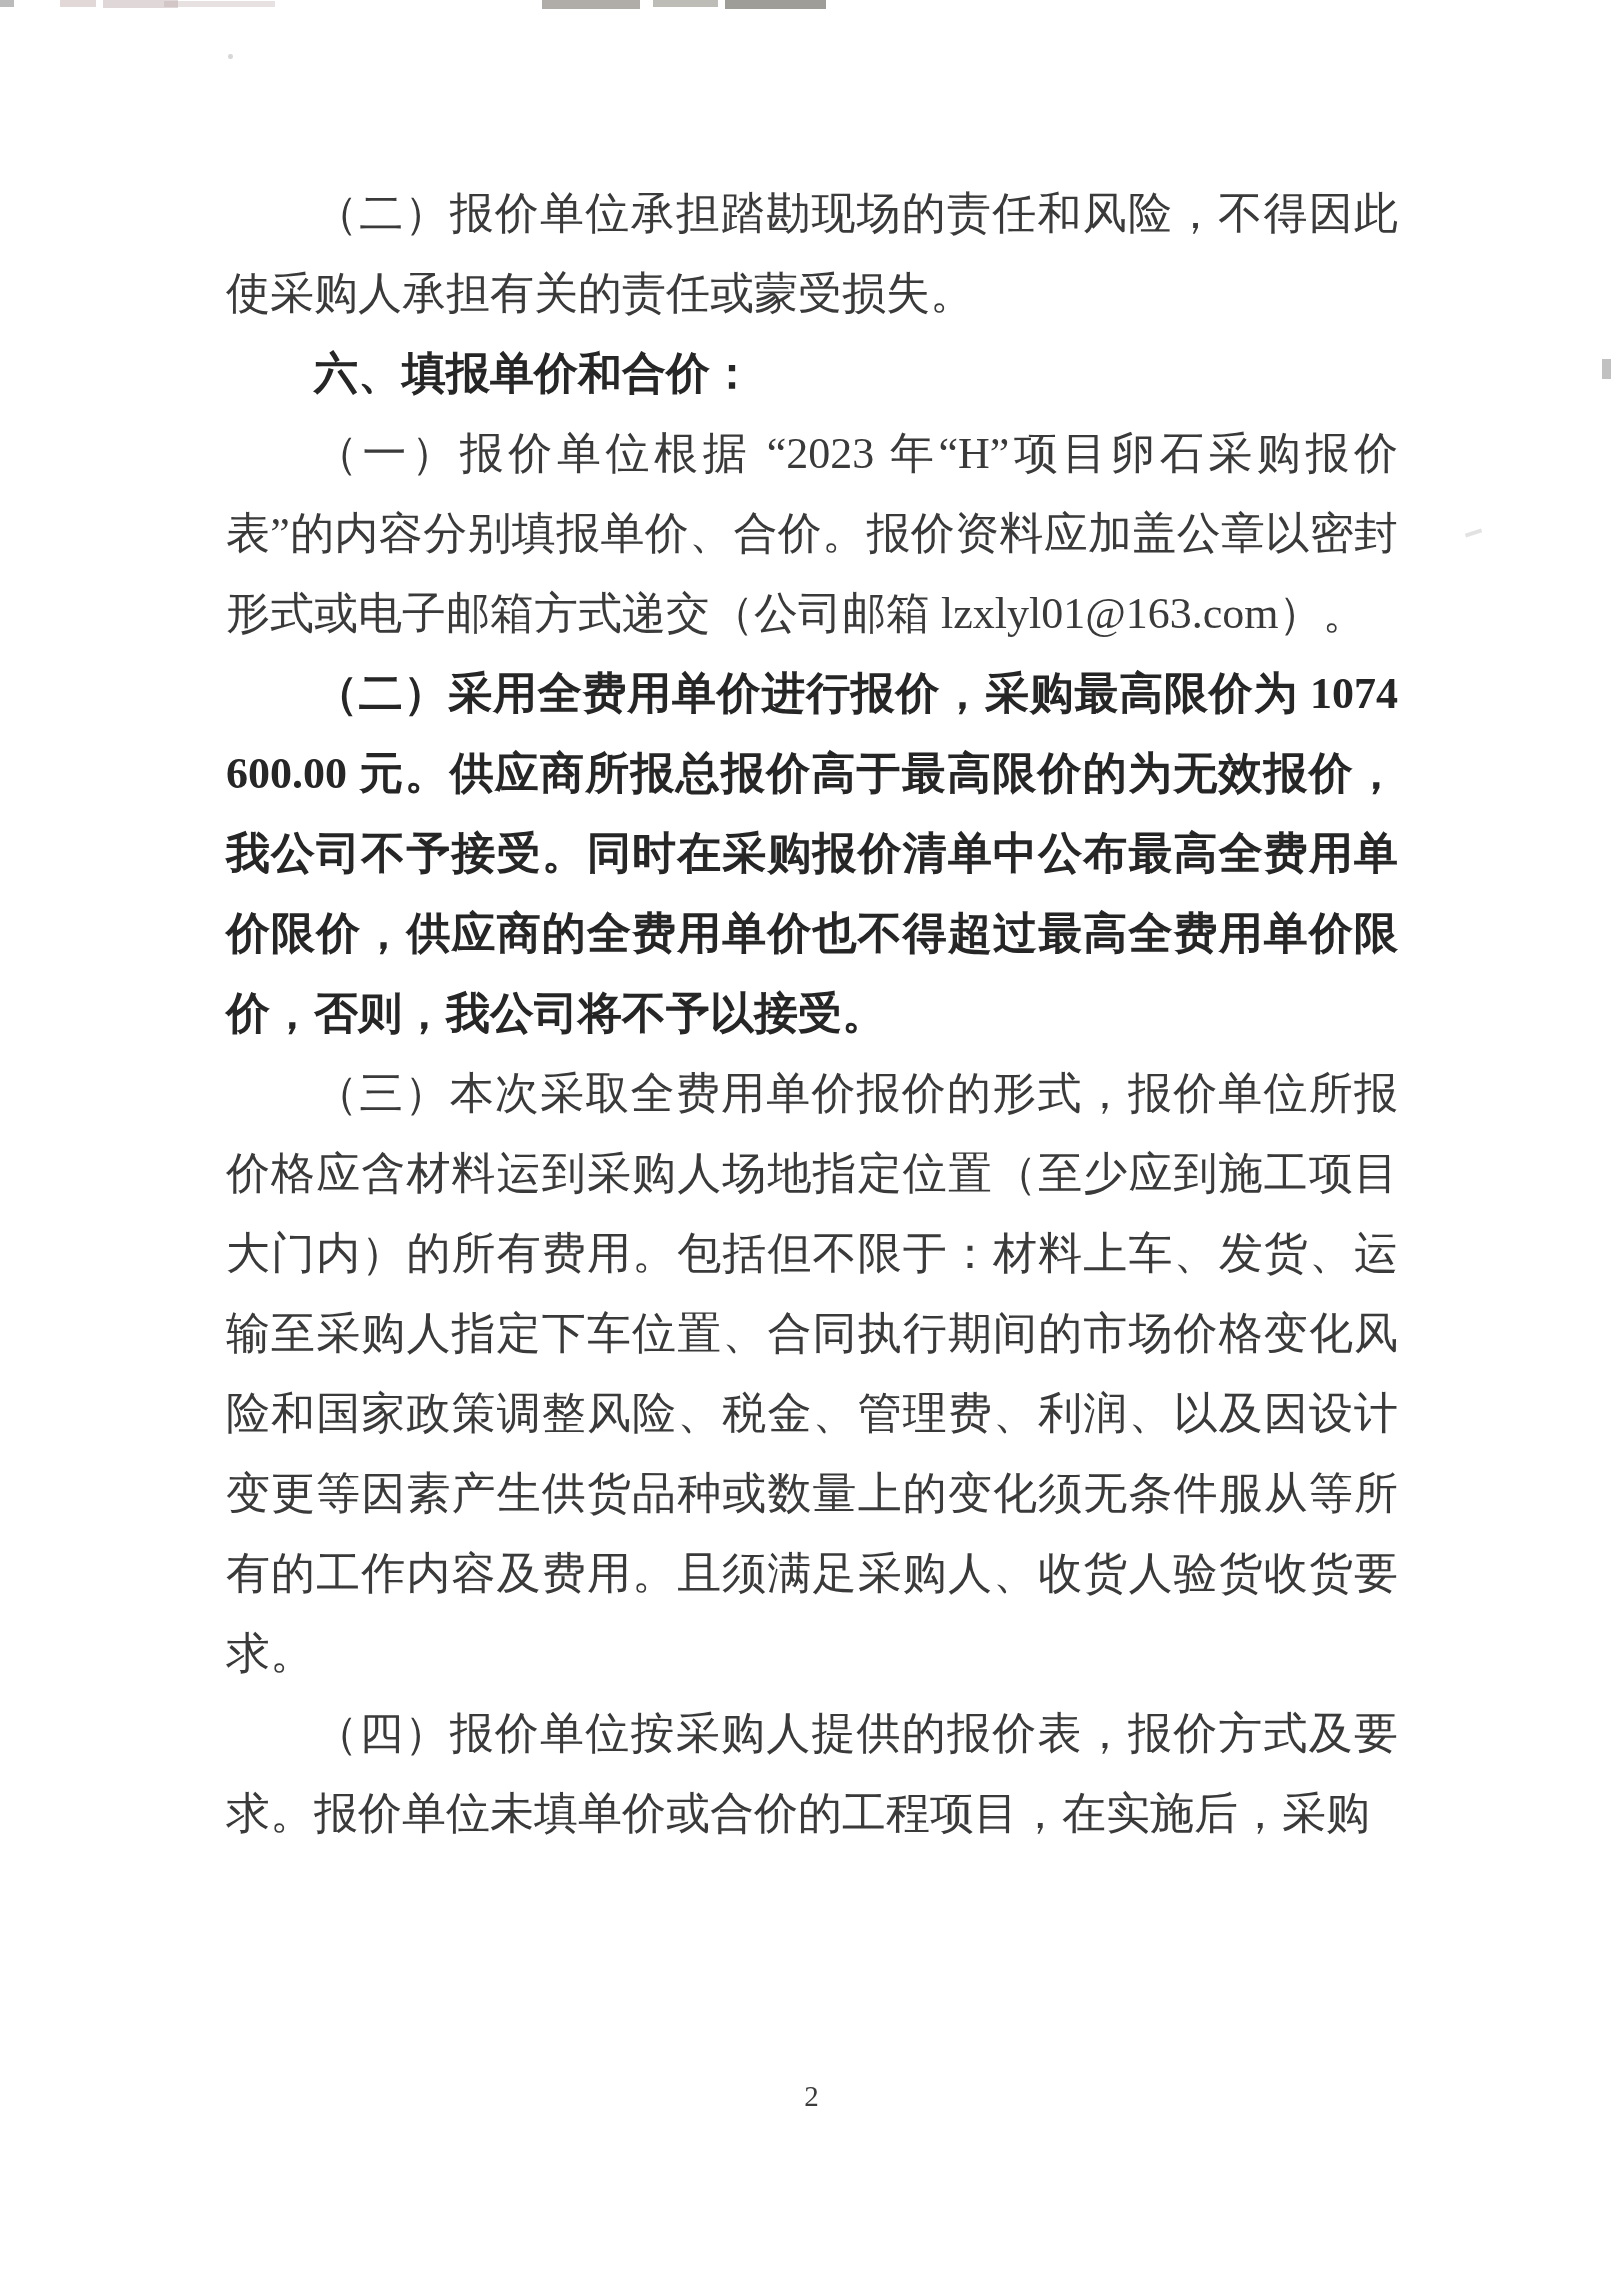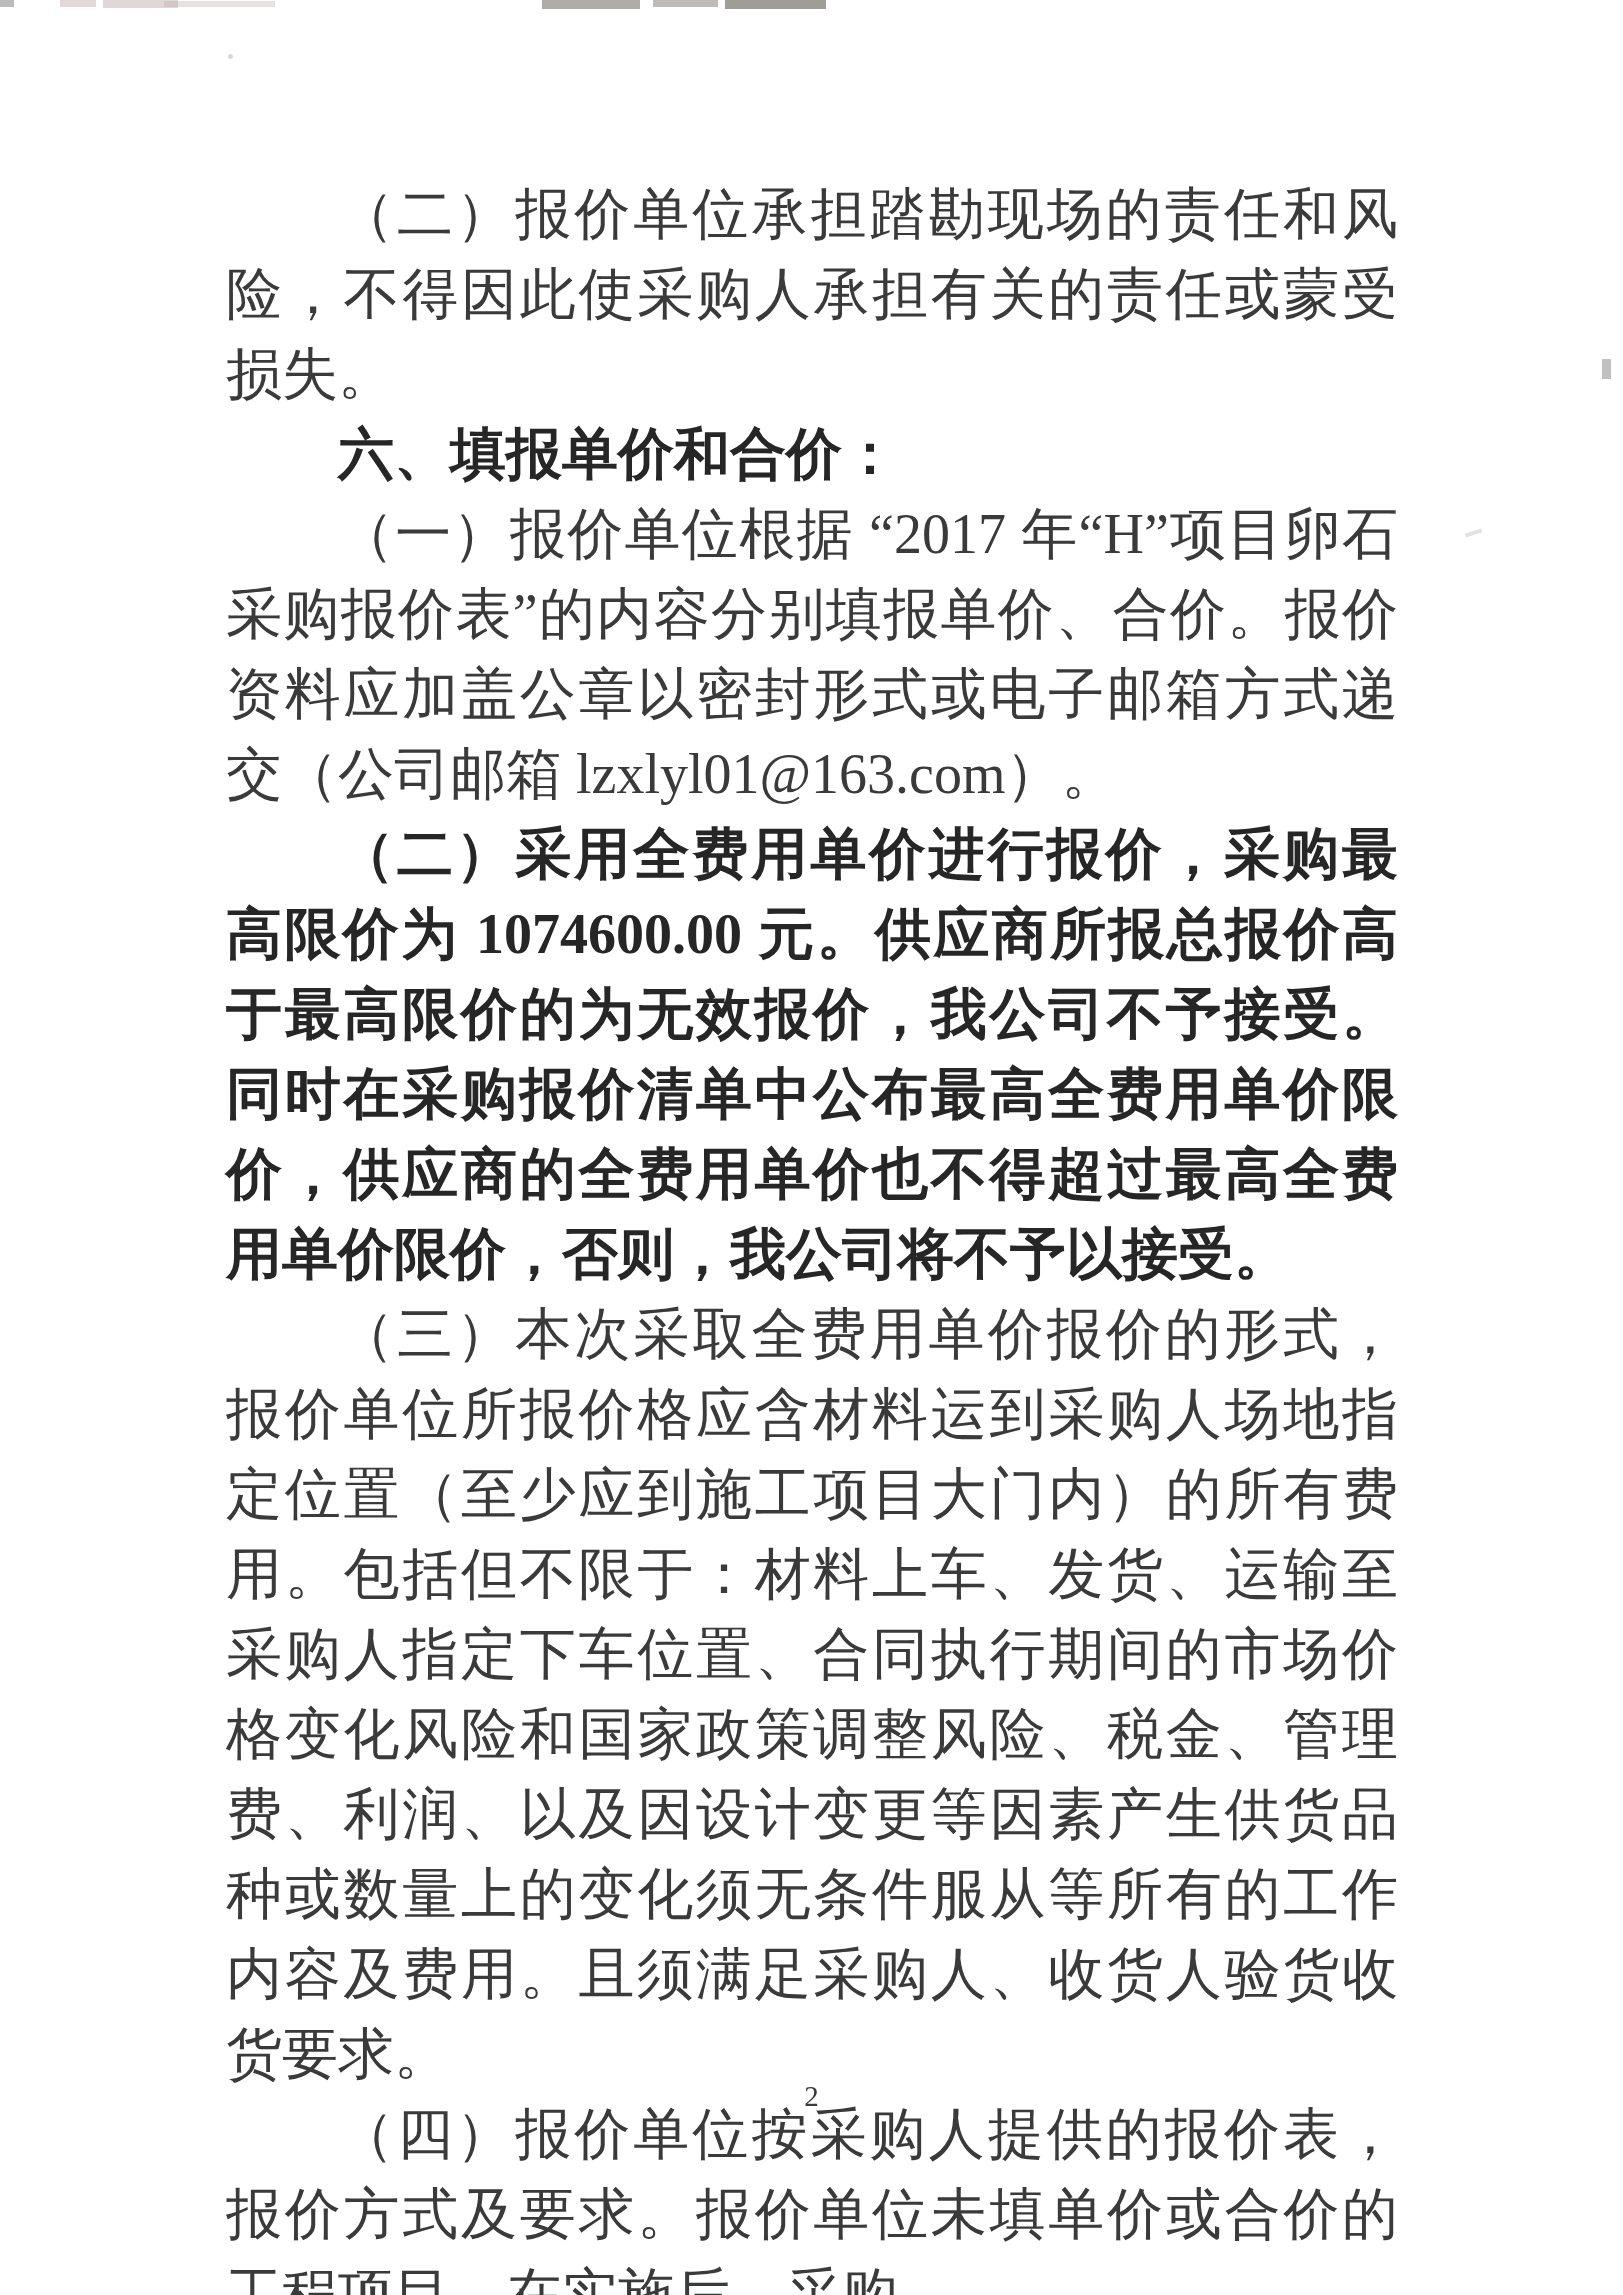--- a/index.html
+++ b/index.html
@@ -11,21 +11,21 @@
     overflow:hidden;
     font-family:"Liberation Serif","DejaVu Serif",serif;
   }
   .content{
     position:absolute;
     left:226px;top:174px;width:1172px;
   }
   .para{
     margin:0;
     text-indent:2em;
-    font-size:56px;
+    font-size:44px;
     line-height:80px;
     text-align:justify;
     color:#3a3a3a;
     word-break:break-all;
   }
   .para.bold{
     font-weight:bold;
     color:#262626;
   }
   .page-number{
@@ -61,21 +61,21 @@
   <span class="artifact a5"></span>
   <span class="artifact a6"></span>
   <span class="artifact a7"></span>
   <span class="artifact a8"></span>
   <span class="artifact a9"></span>
   <span class="artifact a10"></span>
 
   <div class="content" id="doc-body">
       <p class="para">（二）报价单位承担踏勘现场的责任和风险，不得因此使采购人承担有关的责任或蒙受损失。</p>
       <p class="para bold">六、填报单价和合价：</p>
-      <p class="para">（一）报价单位根据 “2017 年“H”项目卵石采购报价表”的内容分别填报单价、合价。报价资料应加盖公章以密封形式或电子邮箱方式递交（公司邮箱 lzxlyl01@163.com）。</p>
+      <p class="para">（一）报价单位根据 “2023 年“H”项目卵石采购报价表”的内容分别填报单价、合价。报价资料应加盖公章以密封形式或电子邮箱方式递交（公司邮箱 lzxlyl01@163.com）。</p>
       <p class="para bold">（二）采用全费用单价进行报价，采购最高限价为 1074600.00 元。供应商所报总报价高于最高限价的为无效报价，我公司不予接受。同时在采购报价清单中公布最高全费用单价限价，供应商的全费用单价也不得超过最高全费用单价限价，否则，我公司将不予以接受。</p>
       <p class="para">（三）本次采取全费用单价报价的形式，报价单位所报价格应含材料运到采购人场地指定位置（至少应到施工项目大门内）的所有费用。包括但不限于：材料上车、发货、运输至采购人指定下车位置、合同执行期间的市场价格变化风险和国家政策调整风险、税金、管理费、利润、以及因设计变更等因素产生供货品种或数量上的变化须无条件服从等所有的工作内容及费用。且须满足采购人、收货人验货收货要求。</p>
       <p class="para">（四）报价单位按采购人提供的报价表，报价方式及要求。报价单位未填单价或合价的工程项目，在实施后，采购</p>
     </div>
 
   <div class="page-number">2</div>
 </div>
 
 
 </body></html>

